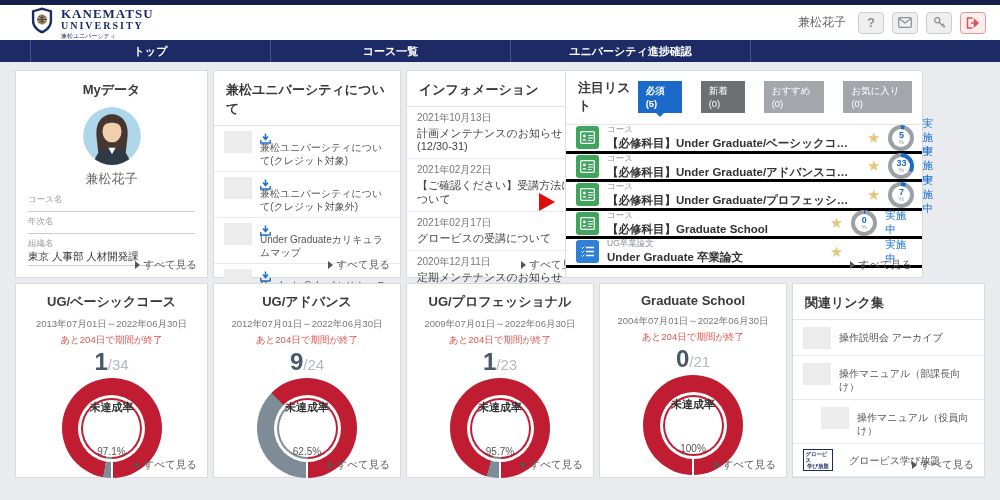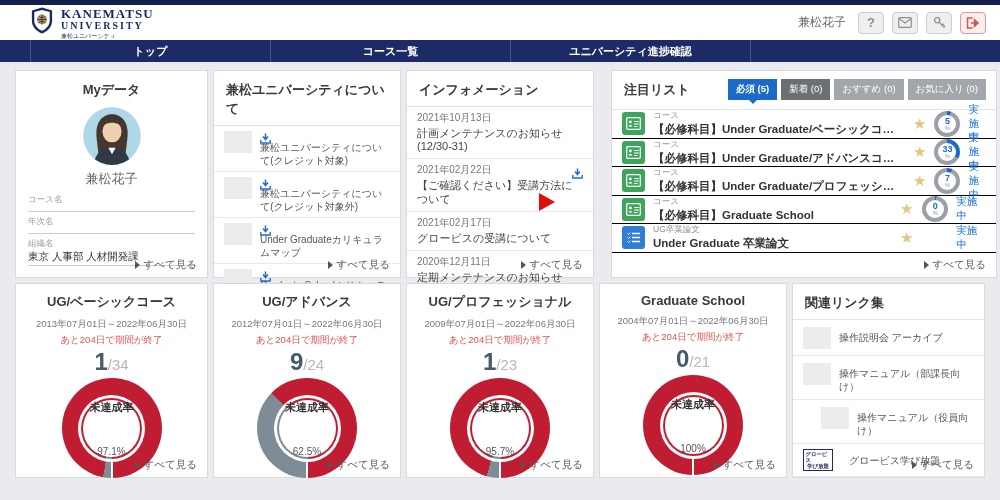--- a/index.html
+++ b/index.html
@@ -60,30 +60,30 @@
   
   #card-info { left:406px; top:70px; width:188px; height:208px; }
   .inf-row { padding:4px 10px 5px 10px; border-bottom:1px solid #e7eaec; position:relative; min-height:37px; cursor:pointer; }
   .inf-date { font-size:10px; color:#777; display:block; }
   .inf-label { font-size:11px; color:#444; display:block; margin-top:2px; line-height:1.2; }
   .inf-dl { position:absolute; right:10px; top:6px; }
   .red-arrow { position:absolute; right:38px; top:122px; width:0; height:0;
                border-left:16px solid #e00d0d; border-top:9px solid transparent; border-bottom:9px solid transparent; }
 
   
-  #card-watch { left:611px; top:70px; width:386px; height:208px; }
+  #card-watch { left:565px; top:70px; width:358px; height:208px; }
   .wl-head { display:flex; align-items:center; padding:8px 10px 9px 12px; border-bottom:1px solid #e1e4e7; }
-  .wl-tabs { margin-left:auto; display:flex; gap:4px;align-items:flex-end; }
+  .wl-tabs { margin-left:auto; display:flex; gap:19px;align-items:flex-end; }
   .wl-tab { font-size:9.5px; color:#fff; padding:4px 8px; cursor:pointer; position:relative; }
   .wl-tab.t-active { background:#1b6ac9; font-weight:bold; }
   .wl-tab.t-dark { background:#6d7073; }
   .wl-tab.t-light { background:#a3a7ab; }
   .tab-pointer { position:absolute; left:50%; bottom:-4px; margin-left:-4px; width:0; height:0;
                  border-top:4px solid #1b6ac9; border-left:4px solid transparent; border-right:4px solid transparent; }
-  .wl-row { display:flex; align-items:center; gap:8px; padding:2px 10px; height:28.5px; border-bottom:1px solid #000000; }
+  .wl-row { display:flex; align-items:center; gap:8px; padding:2px 10px; height:28.5px; border-bottom:3px solid #000000; }
   .wl-icon { width:23px; height:23px; border-radius:3px; flex:none; display:flex; align-items:center; justify-content:center; }
   .wl-icon.green { background:#3fa45c; }
   .wl-icon.blue { background:#2f7fd6; }
   .wl-text { display:flex; flex-direction:column; width:252px; }
   .wl-cat { font-size:8.5px; color:#8a8f94; }
   .wl-title { font-size:11.5px; font-weight:bold; color:#333; white-space:nowrap; overflow:hidden; text-overflow:ellipsis; }
   .wl-star { font-size:15px; color:#e2c77d; cursor:pointer; width:16px; text-align:center; }
   .mini { width:26px; height:26px; border-radius:50%; flex:none; display:flex; align-items:center; justify-content:center; }
   .mini-hole { width:18px; height:18px; border-radius:50%; background:#fff; display:flex; flex-direction:column; align-items:center; justify-content:center; }
   .mini-hole b { font-size:9px; color:#1b6ac9; line-height:8px; }

